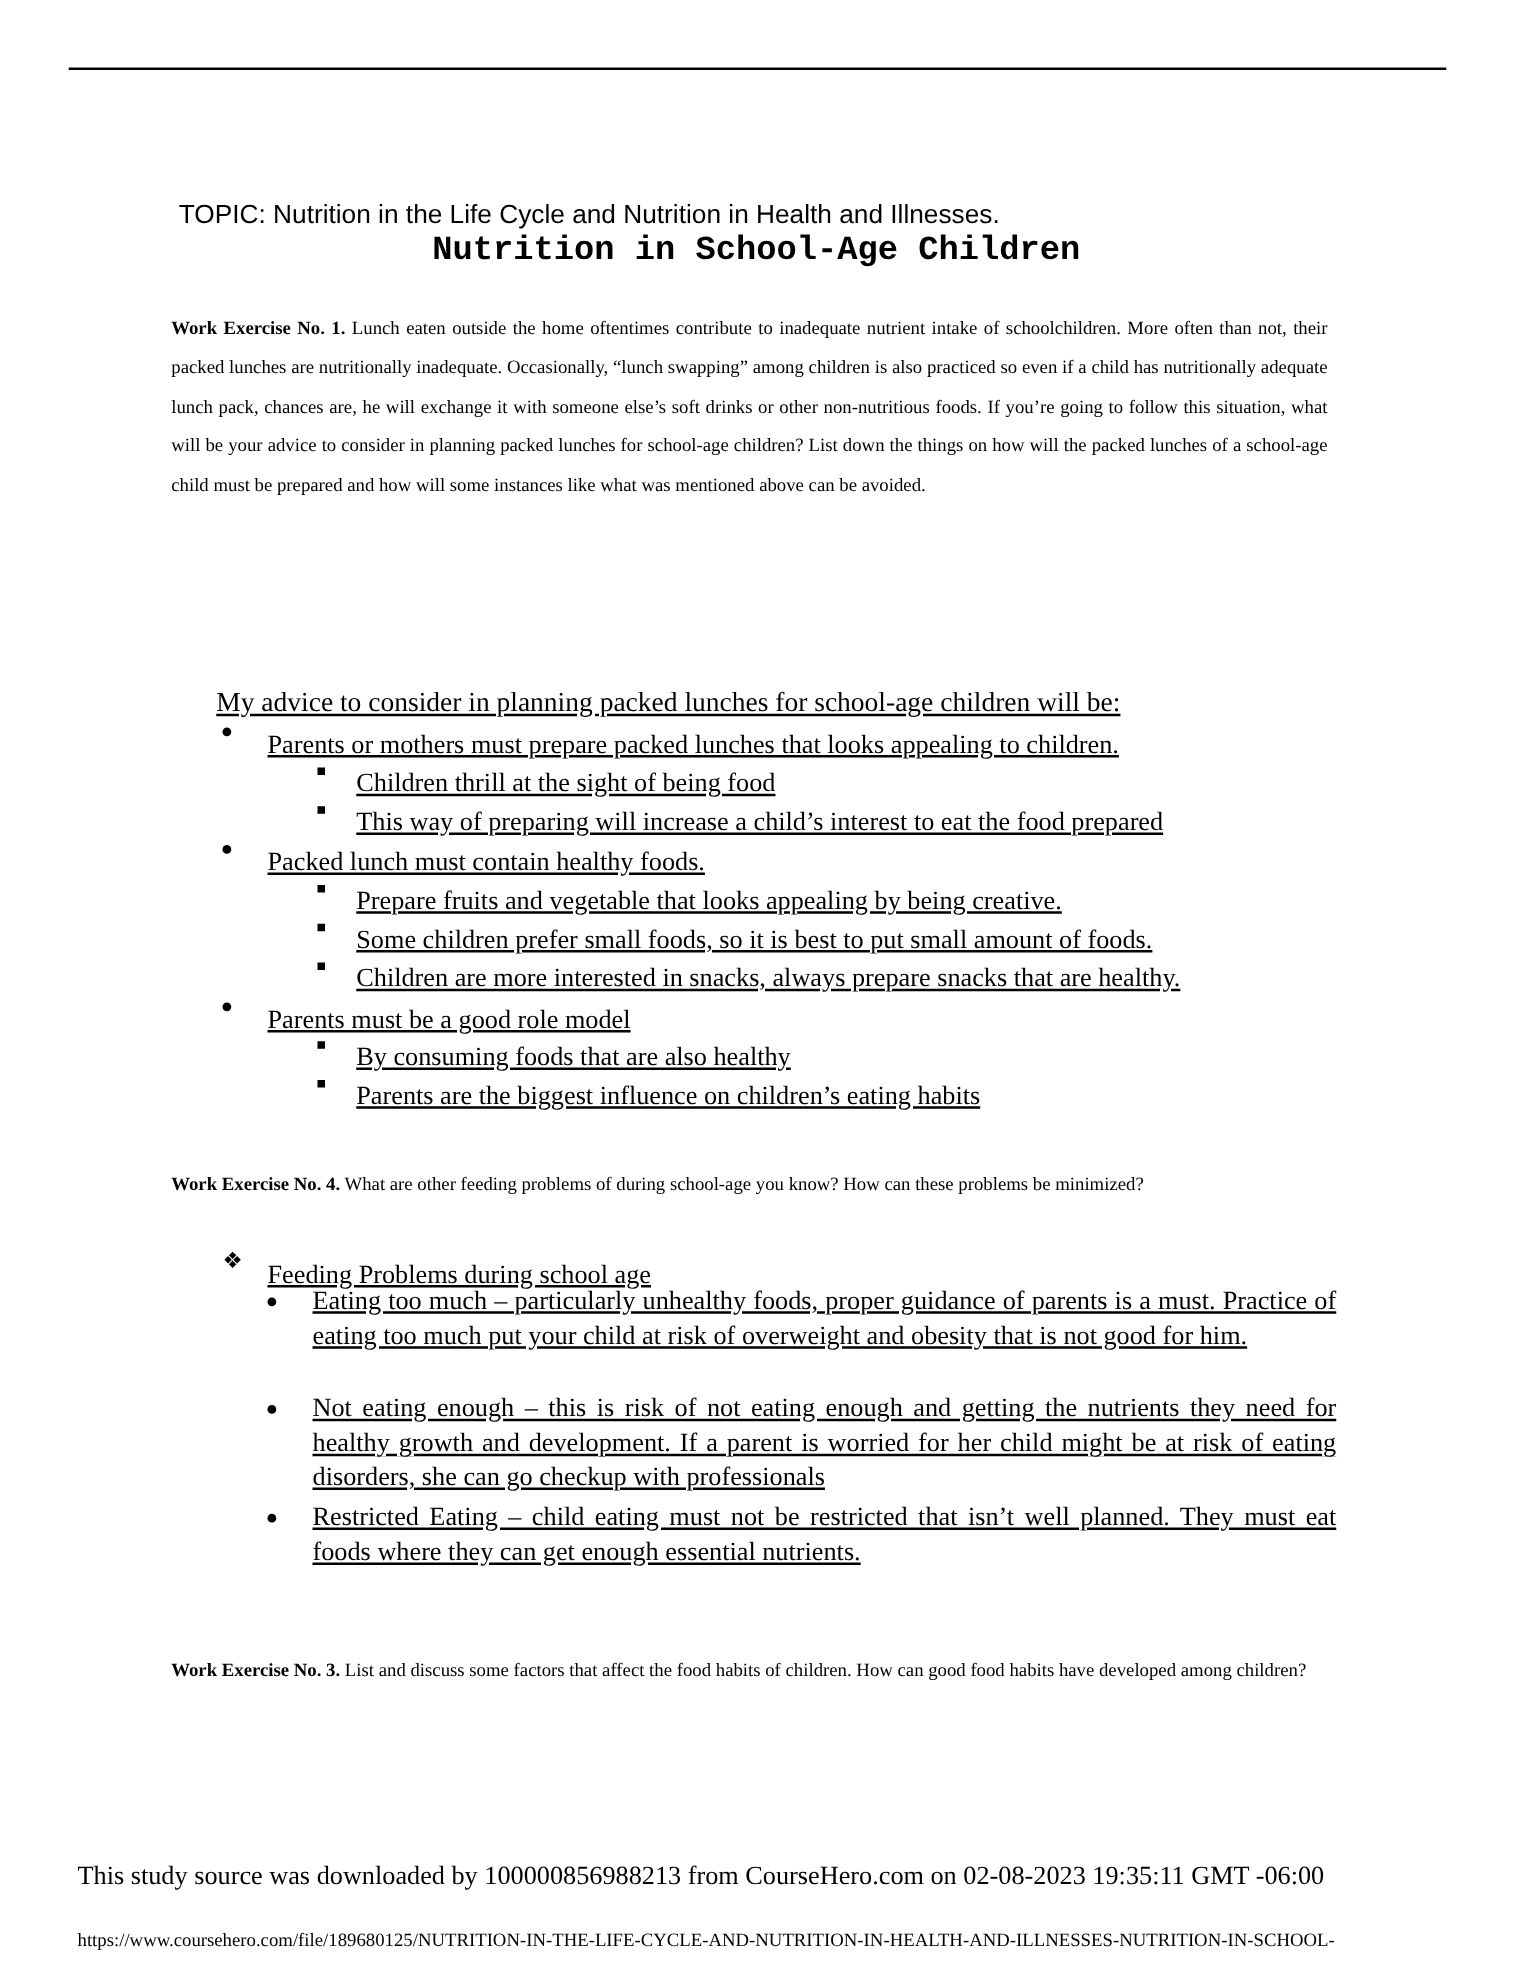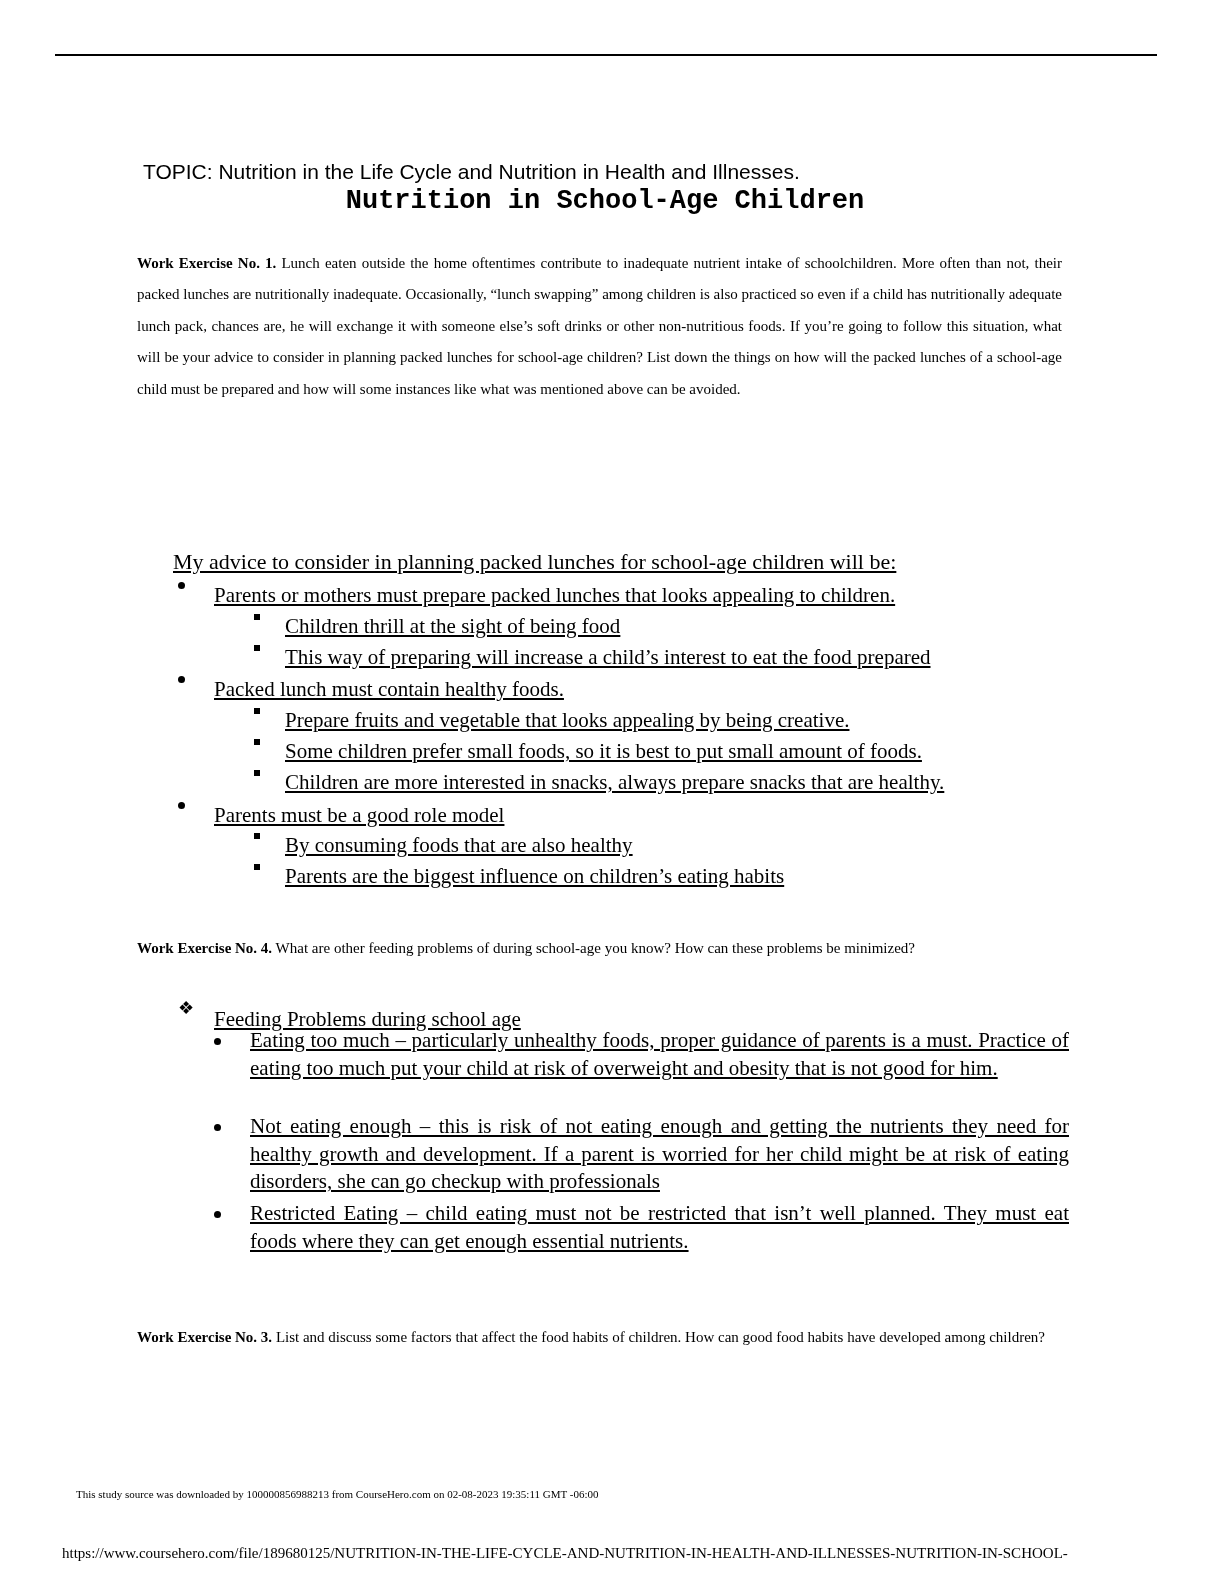--- a/index.html
+++ b/index.html
@@ -11,21 +11,21 @@
   .subtitle { position: absolute; left: 0; width: 1210px; top: 186px; text-align: center; font-size: 27px; font-weight: bold; font-family: Liberation Mono, monospace; }
   .para { position: absolute; left: 137px; width: 925px; font-size: 15px; line-height: 31.4px; text-align: justify; }
   .para b { font-weight: bold; }
   .u { text-decoration: underline; }
   .advice { position: absolute; left: 143px; top: 549px; font-size: 22px; white-space: nowrap; margin-left: 30px; }
   .li { position: absolute; font-size: 21px; white-space: nowrap; margin-top: 12px; }
   .dot { position: absolute; width: 7px; height: 7px; border-radius: 50%; background: #000; }
   .sq { position: absolute; width: 6px; height: 6px; background: #000; }
   .diamond { position: absolute; font-size: 18px; }
   .wrap { position: absolute; left: 250px; width: 819px; font-size: 21px; line-height: 27.5px; text-align: justify; }
-  .footer1 { position: absolute; left: 76px; top: 1488px; font-size: 11px; white-space: nowrap; }
+  .footer1 { position: absolute; left: 62px; top: 1488px; font-size: 21px; white-space: nowrap; }
   .footer2 { position: absolute; left: 62px; top: 1545px; font-size: 15px; white-space: nowrap; }
 </style>
 </head>
 <body>
 
 <div class="rule"></div>
 
 <div class="topic sans">TOPIC: Nutrition in the Life Cycle and Nutrition in Health and Illnesses.</div>
 <div class="subtitle serif">Nutrition in School-Age Children</div>
 

